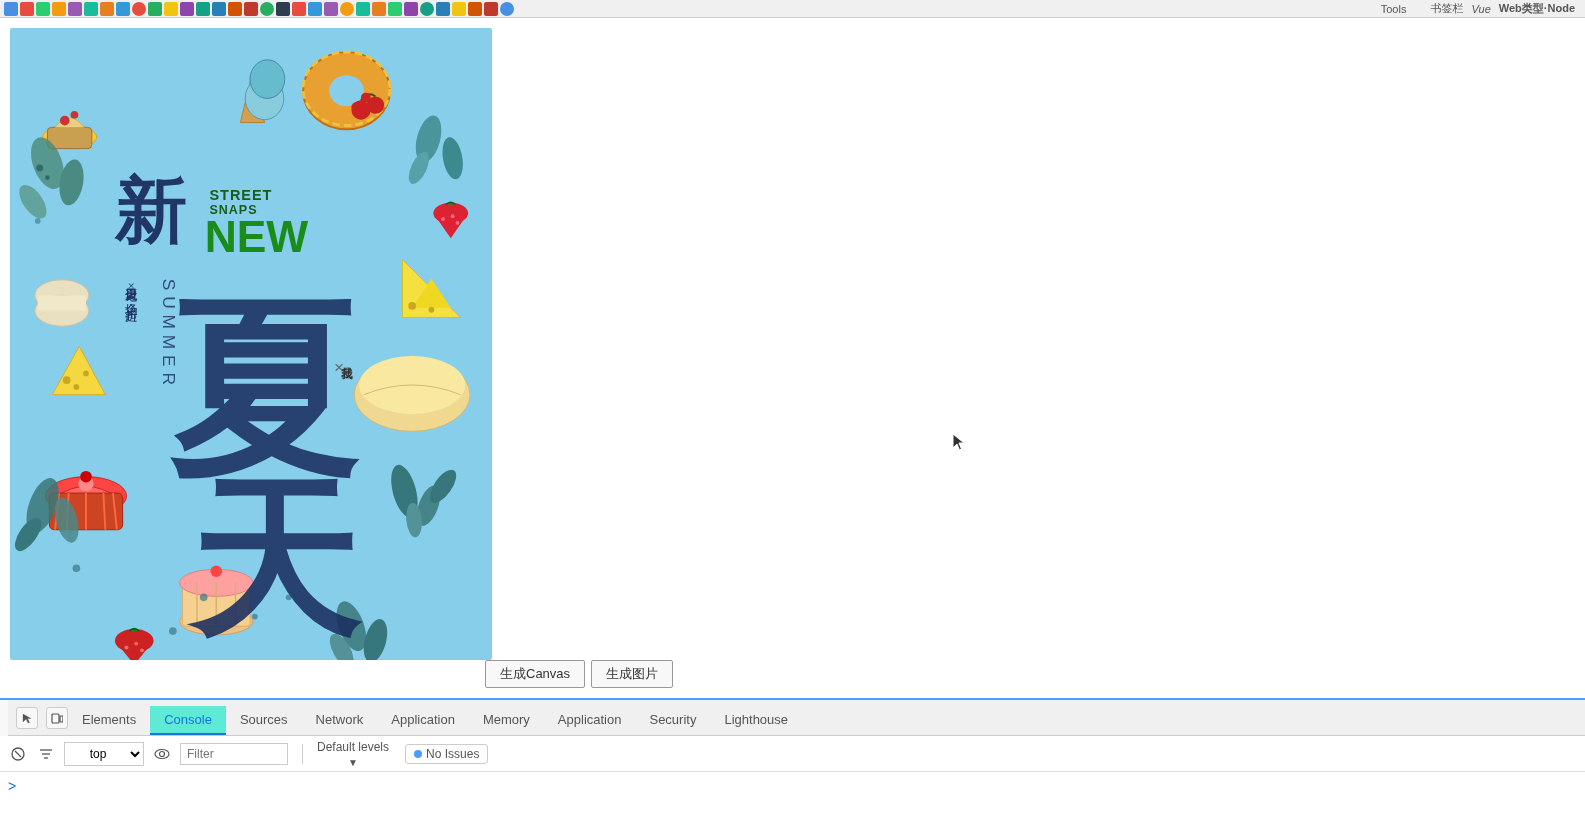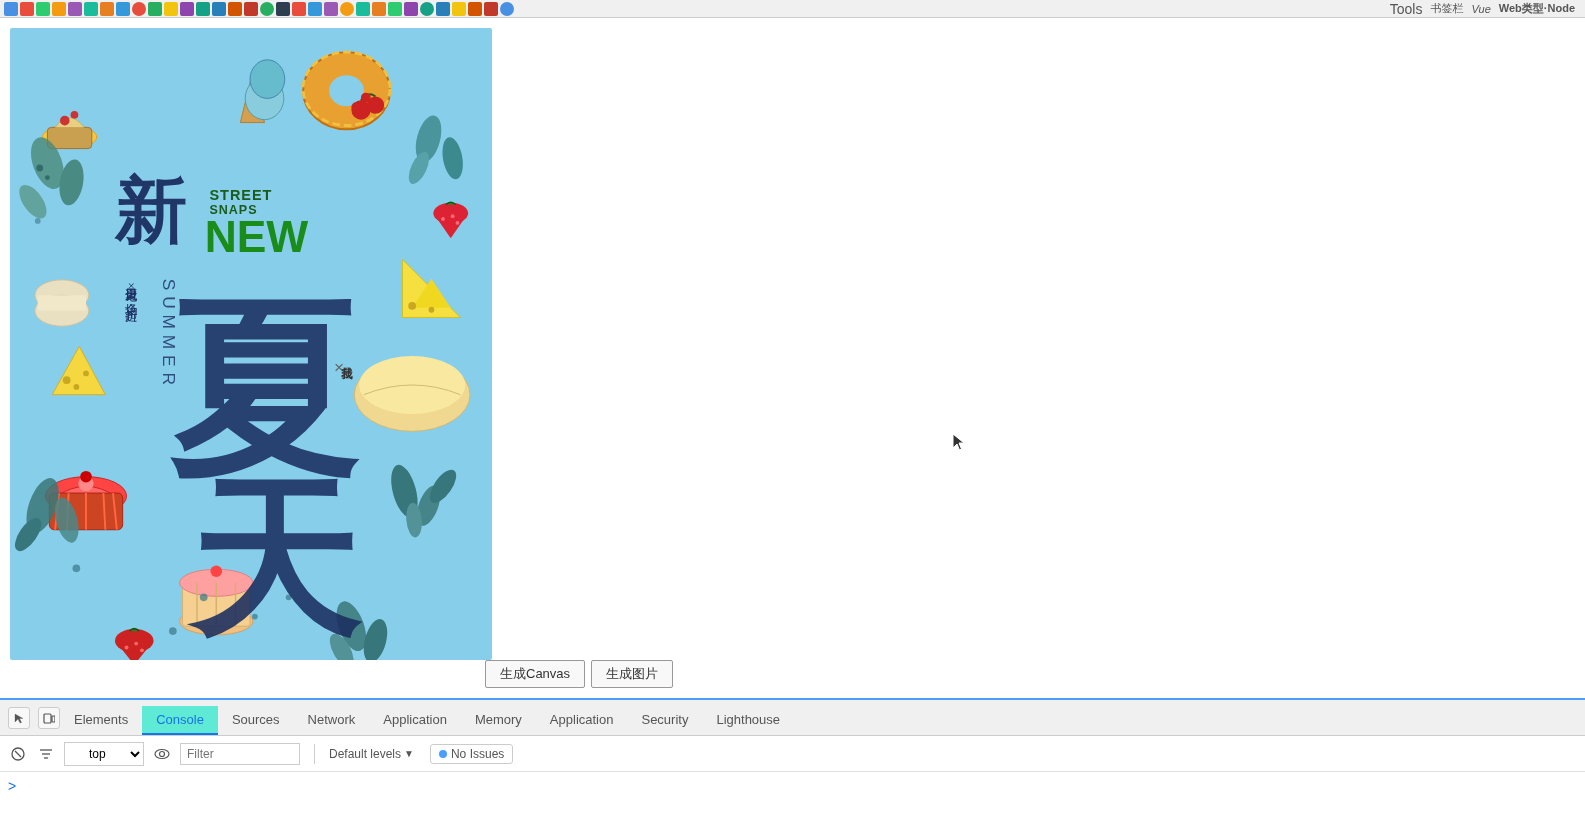--- a/index.html
+++ b/index.html
@@ -139,47 +139,48 @@
       display: flex; align-items: center; justify-content: center;
       color: #555;
       font-size: 12px;
     }
 
     .console-select {
       height: 24px;
       font-size: 12px;
       border: 1px solid #ccc;
       background: #fff;
-      padding: 0 20px;
+      padding: 0 8px;
       cursor: pointer;
       min-width: 80px;
+      text-align: center;
     }
 
     .console-eye-btn {
       width: 20px; height: 20px;
       cursor: pointer;
       display: flex; align-items: center; justify-content: center;
       color: #555;
       font-size: 13px;
     }
 
     .console-filter-input {
       height: 22px;
       font-size: 12px;
       border: 1px solid #ccc;
       padding: 0 6px;
-      width: 120px;
+      width: 108px;
       color: #999;
     }
 
     .console-default-levels {
       font-size: 12px;
       color: #555;
       cursor: pointer;
-      display: flex; align-items: center; gap: 3px;
+      display: flex; align-items: center; gap: 3px; flex-direction: column;
     }
 
     .no-issues-badge {
       background: #fff;
       border: 1px solid #ccc;
       border-radius: 3px;
       padding: 2px 8px;
       font-size: 12px;
       color: #555;
       display: flex; align-items: center; gap: 4px;
@@ -239,21 +240,21 @@
   <span style="width:14px;height:14px;background:#e67e22;border-radius:2px;display:inline-block;flex-shrink:0;"></span>
   <span style="width:14px;height:14px;background:#2ecc71;border-radius:2px;display:inline-block;flex-shrink:0;"></span>
   <span style="width:14px;height:14px;background:#8e44ad;border-radius:2px;display:inline-block;flex-shrink:0;"></span>
   <span style="width:14px;height:14px;background:#16a085;border-radius:7px;display:inline-block;flex-shrink:0;"></span>
   <span style="width:14px;height:14px;background:#2980b9;border-radius:2px;display:inline-block;flex-shrink:0;"></span>
   <span style="width:14px;height:14px;background:#f1c40f;border-radius:2px;display:inline-block;flex-shrink:0;"></span>
   <span style="width:14px;height:14px;background:#d35400;border-radius:2px;display:inline-block;flex-shrink:0;"></span>
   <span style="width:14px;height:14px;background:#c0392b;border-radius:2px;display:inline-block;flex-shrink:0;"></span>
   <span style="width:14px;height:14px;background:#4a90e2;border-radius:7px;display:inline-block;flex-shrink:0;"></span>
   <span style="flex:1;"></span>
-  <span style="font-size:14px;color:#555;margin-right:6px;">Tools</span>
+  <span style="font-size:11px;color:#555;margin-right:22px;">Tools</span>
   <span style="font-size:11px;color:#555;margin-right:6px;">书签栏</span>
   <span style="font-size:11px;color:#555;margin-right:6px;font-style:italic;">Vue</span>
   <span style="font-size:11px;color:#555;margin-right:6px;font-weight:bold;">Web类型·Node</span>
 </div>
 
 <div class="main-content">
 
   <div class="poster-container">
     <svg class="poster-bg" viewBox="0 0 482 655" xmlns="http://www.w3.org/2000/svg">
 
@@ -423,21 +424,21 @@
   <div class="right-area"></div>
 </div>
 
 <div style="position:absolute; top:660px; left:485px; display:flex; gap:6px;">
   <button class="btn-generate">生成Canvas</button>
   <button class="btn-generate">生成图片</button>
 </div>
 
 <div class="devtools-bar">
 
-  <div class="devtools-tabs" style="position:relative;">
+  <div class="devtools-tabs" style="position:relative;margin-left:8px;">
 
     <div class="devtools-tab-icons">
       <div class="devtools-tab-icon-btn">
         <svg width="12" height="12" viewBox="0 0 12 12">
           <path d="M2,2 L2,10 L5,7 L7,11 L8.5,10.5 L6.5,6.5 L10,6.5 Z" fill="#555" stroke="#555" stroke-width="0.3"></path>
         </svg>
       </div>
       <div class="devtools-tab-icon-btn">
         <svg width="12" height="12" viewBox="0 0 12 12">
           <rect x="1" y="2" width="7" height="9" rx="1" fill="none" stroke="#555" stroke-width="1.2"></rect>

